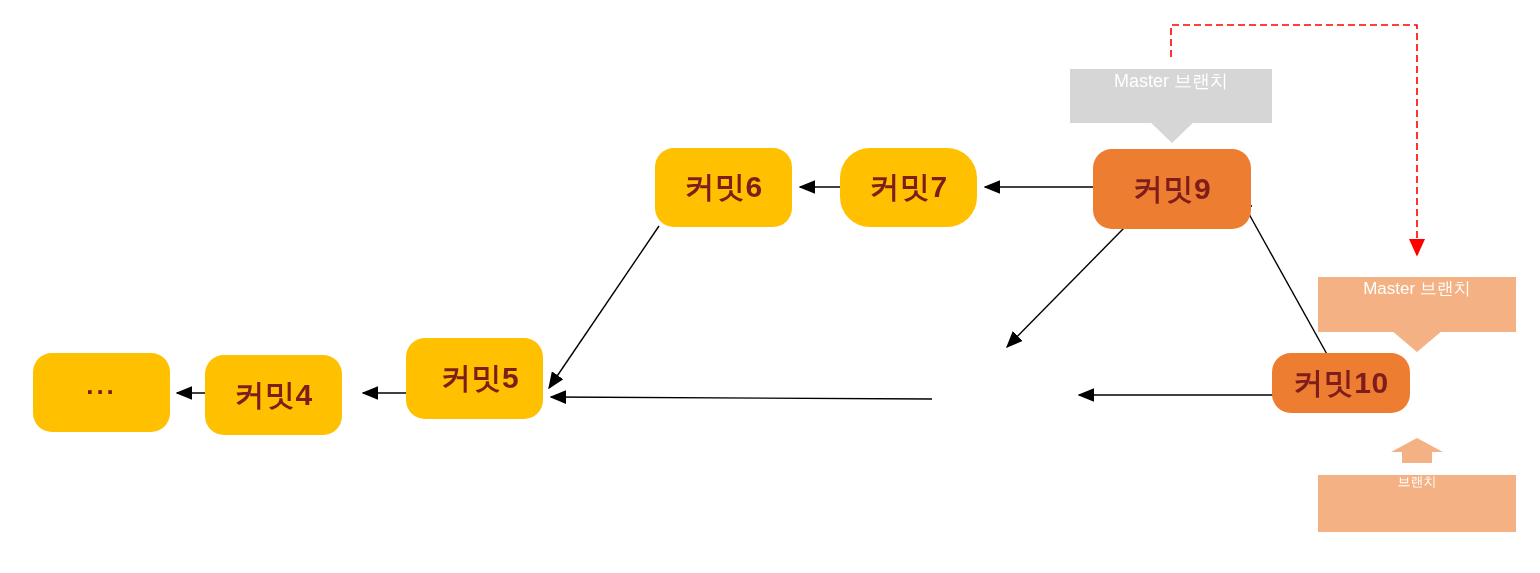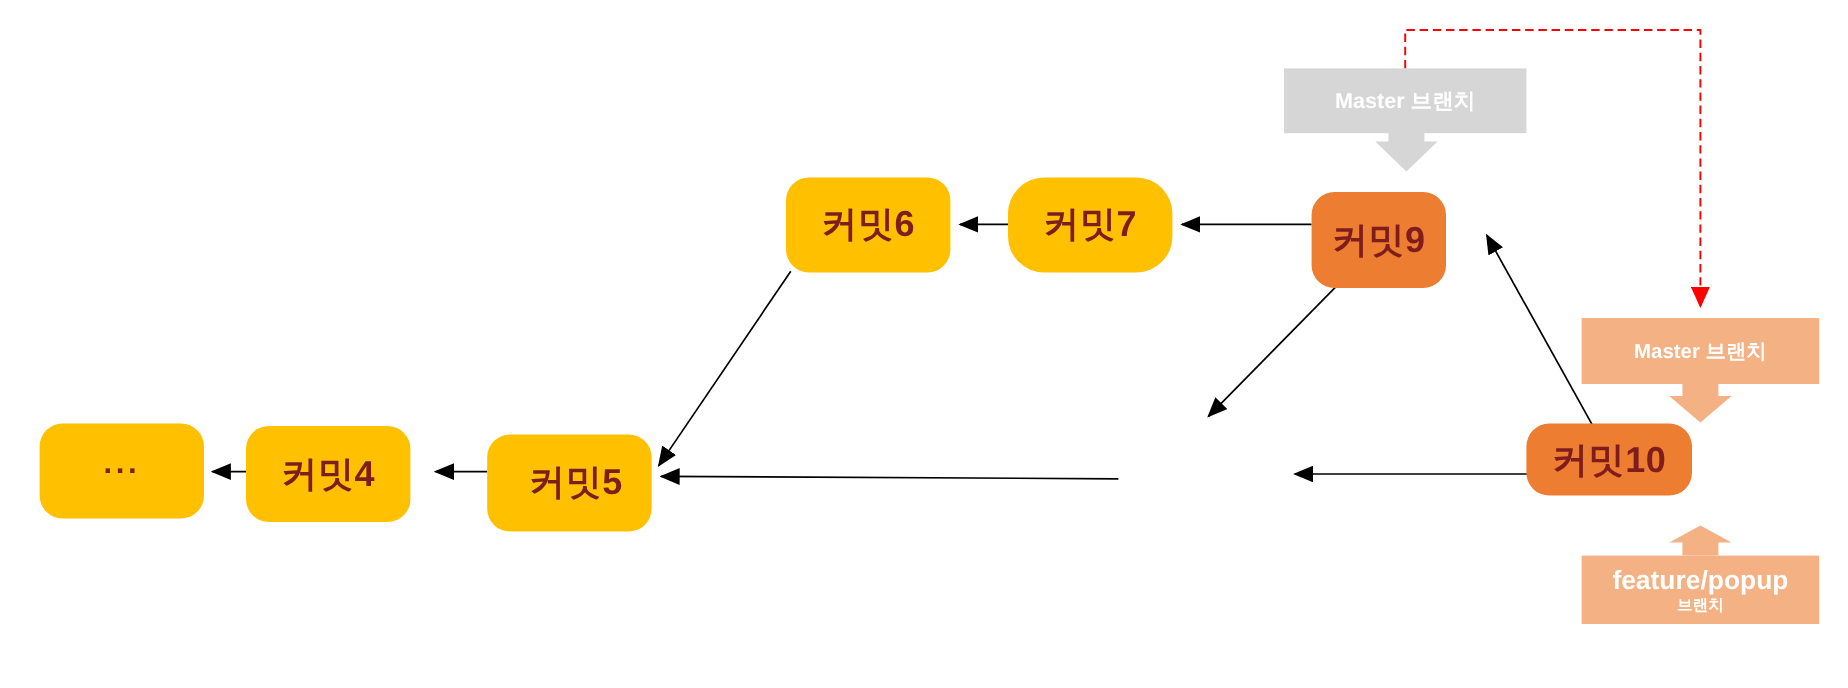--- a/index.html
+++ b/index.html
@@ -40,24 +40,24 @@
     letter-spacing: 3px;
     transform: translateY(-7px);
   }
 
   
   .label-box {
     position: absolute;
     display: flex;
     flex-direction: column;
     align-items: center;
-    justify-content: center;
     color: #ffffff;
-    font-weight: bold;
+    font-weight: normal;
     text-align: center;
+    margin-top: 12px;
   }
   .label-box.gray  { background: #D6D6D6; font-size: 18px; }
   .label-box.peach { background: #F4B183; font-size: 17px; }
   .label-box.feature { font-size: 22px; line-height: 1.15; }
   .label-box.feature .line2 { font-size: 13px; }
 </style>
 </head>
 <body>
 
 <div class="canvas">
@@ -90,47 +90,46 @@
   </svg>
 
   <div class="node yellow" style="left:33px;  top:353px; width:137px; height:79px;">
     <span class="dots-label">...</span>
   </div>
 
   <div class="node yellow" style="left:205px; top:355px; width:137px; height:80px;">
     <span>커밋4</span>
   </div>
 
-  <div class="node yellow" style="left:406px; top:362px; width:137px; height:81px;padding-left:11px;">
+  <div class="node yellow" style="left:406px; top:338px; width:137px; height:81px;padding-left:11px;">
     <span>커밋5</span>
   </div>
 
   <div class="node yellow" style="left:655px; top:148px; width:137px; height:79px;">
     <span>커밋6</span>
   </div>
 
   <div class="node yellow" style="left:840px; top:148px; width:137px; height:79px;border-radius:30px;">
     <span>커밋7</span>
   </div>
 
 
-  <div class="node orange" style="left:1093px; top:160px; width:112px; height:80px;">
+  <div class="node orange" style="left:1093px; top:149px; width:158px; height:80px;">
     <span>커밋9</span>
   </div>
 
   <div class="node orange" style="left:1272px; top:353px; width:138px; height:60px;">
     <span>커밋10</span>
   </div>
 
   <div class="label-box gray" style="left:1070px; top:57px; width:202px; height:54px;">
     <span>Master 브랜치</span>
   </div>
 
   <div class="label-box peach" style="left:1318px; top:265px; width:198px; height:55px;">
     <span>Master 브랜치</span>
   </div>
 
   <div class="label-box peach feature" style="left:1318px; top:463px; width:198px; height:57px;">
-    <span>feature/popup</span>
     <span class="line2">브랜치</span>
   </div>
 
 </div>
 
 </body></html>

